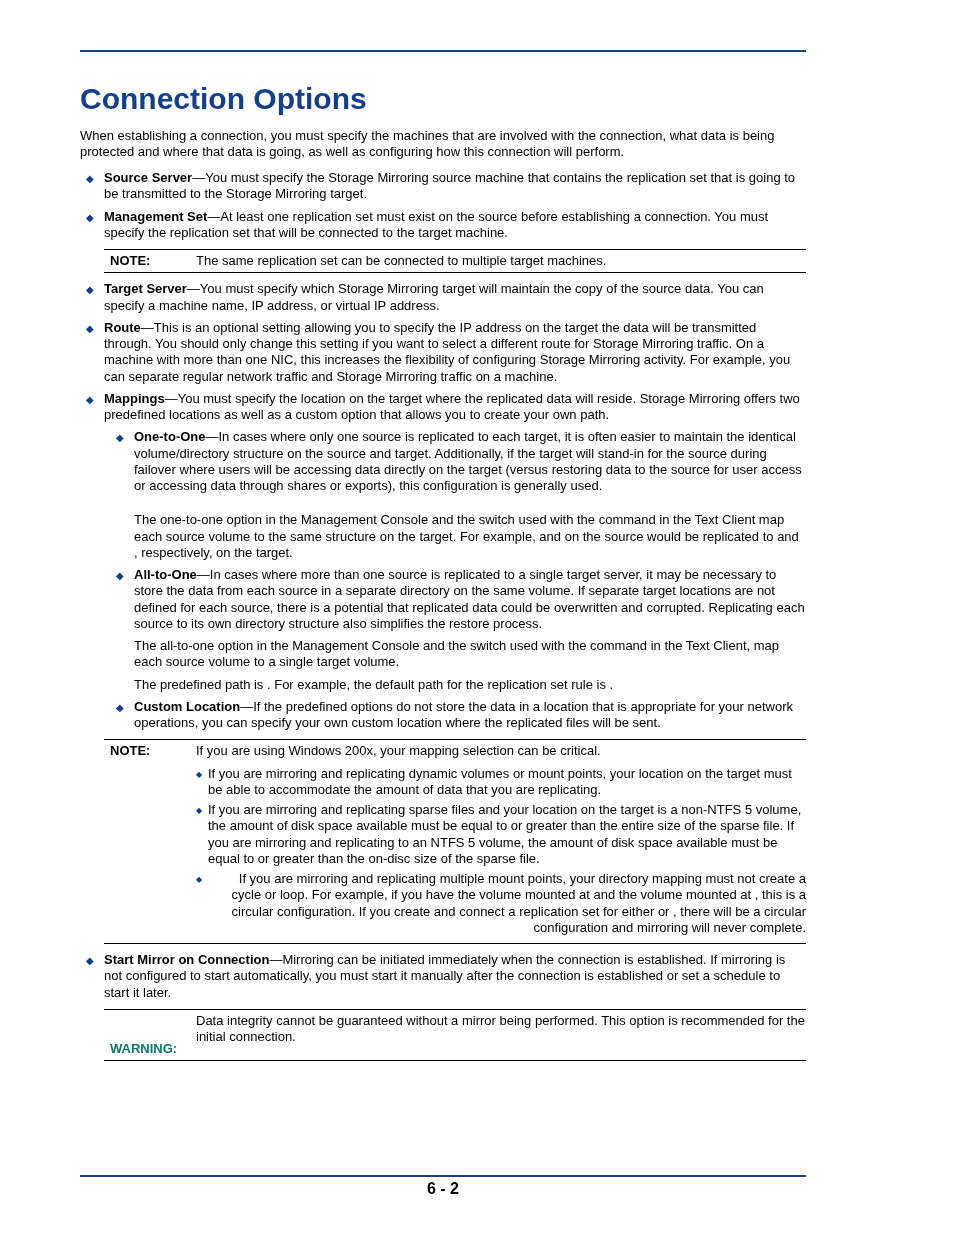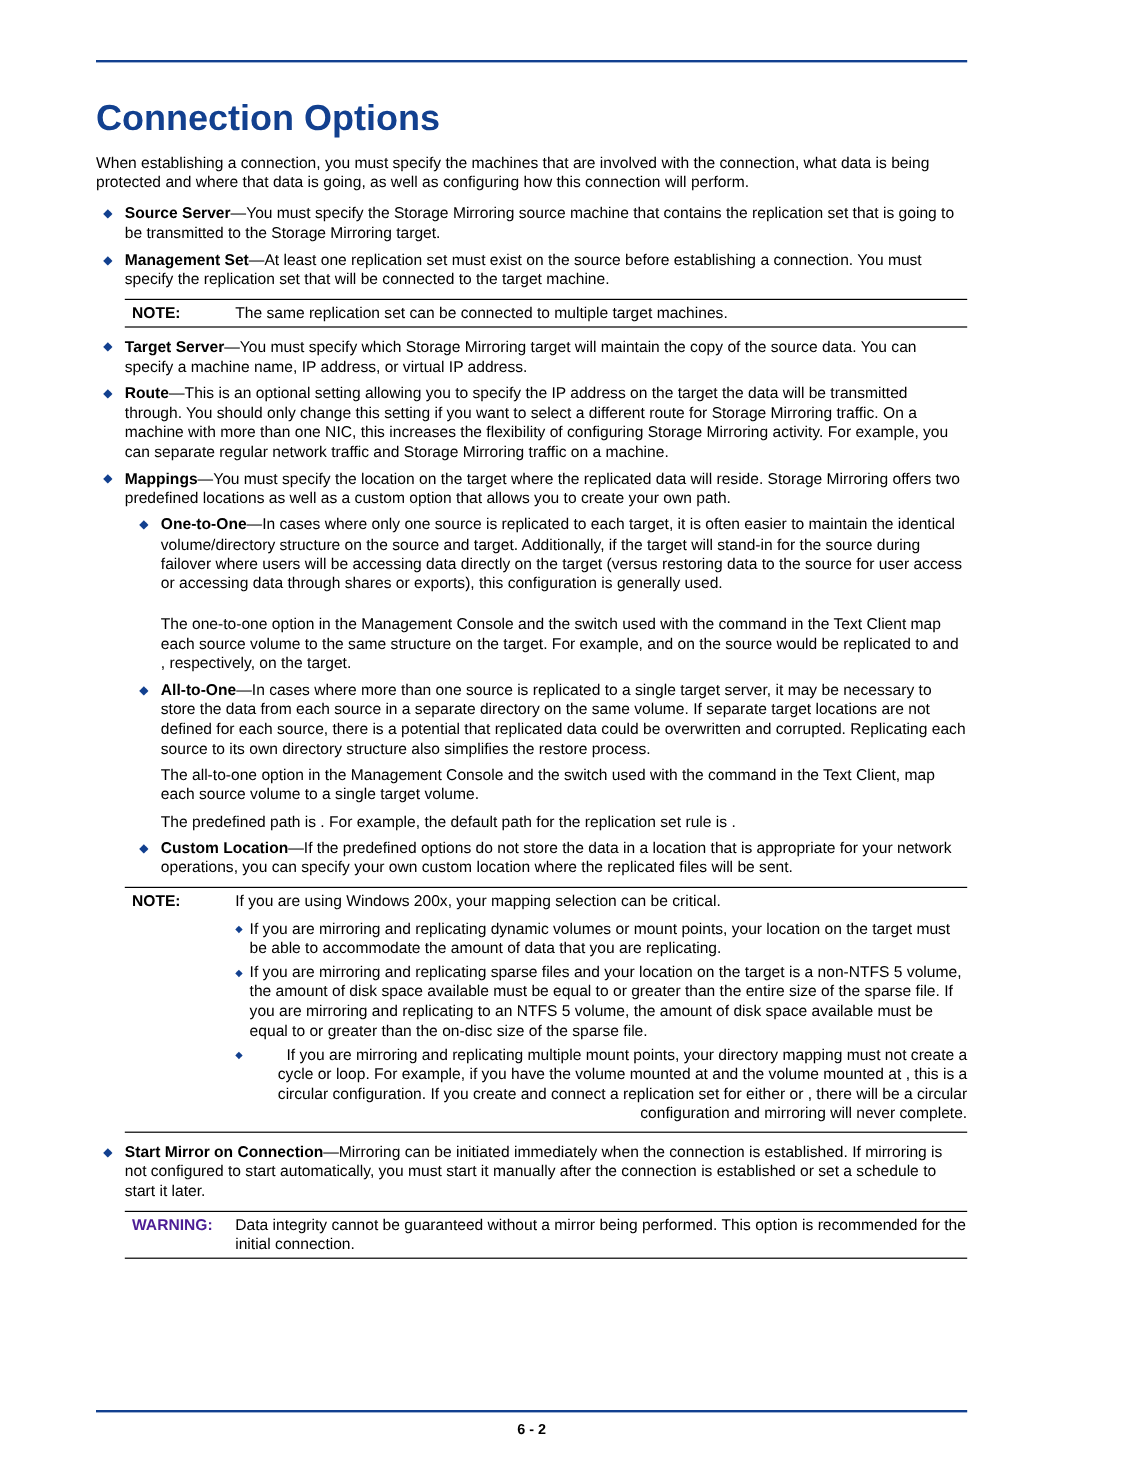--- a/index.html
+++ b/index.html
@@ -76,39 +76,40 @@
     flex: 1;
   }
   .note-body .sub-bullets {
     margin-top: 6px;
   }
   .note-body .sub-item {
     display: flex;
     margin: 4px 0;
   }
   .warn-label {
-    color: #4c1d95;
+    color: #0f766e;
     font-weight: bold;
     width: 86px;
     flex: none;
     padding-left: 6px;
+    margin-top: 28px;
   }
   .footer-rule {
     border-top: 2px solid #12408f;
     position: absolute;
     left: 80px; right: 80px;
     bottom: 58px;
   }
   .page-num {
     position: absolute;
     left: 0; right: 0;
     bottom: 36px;
     text-align: center;
     font-weight: bold;
-    font-size: 12px;
+    font-size: 16px;
   }
   .sub-indent {
     margin-left: 14px;
     text-align: right;
   }
 </style>
 </head>
 <body>
 
 <div class="page">

